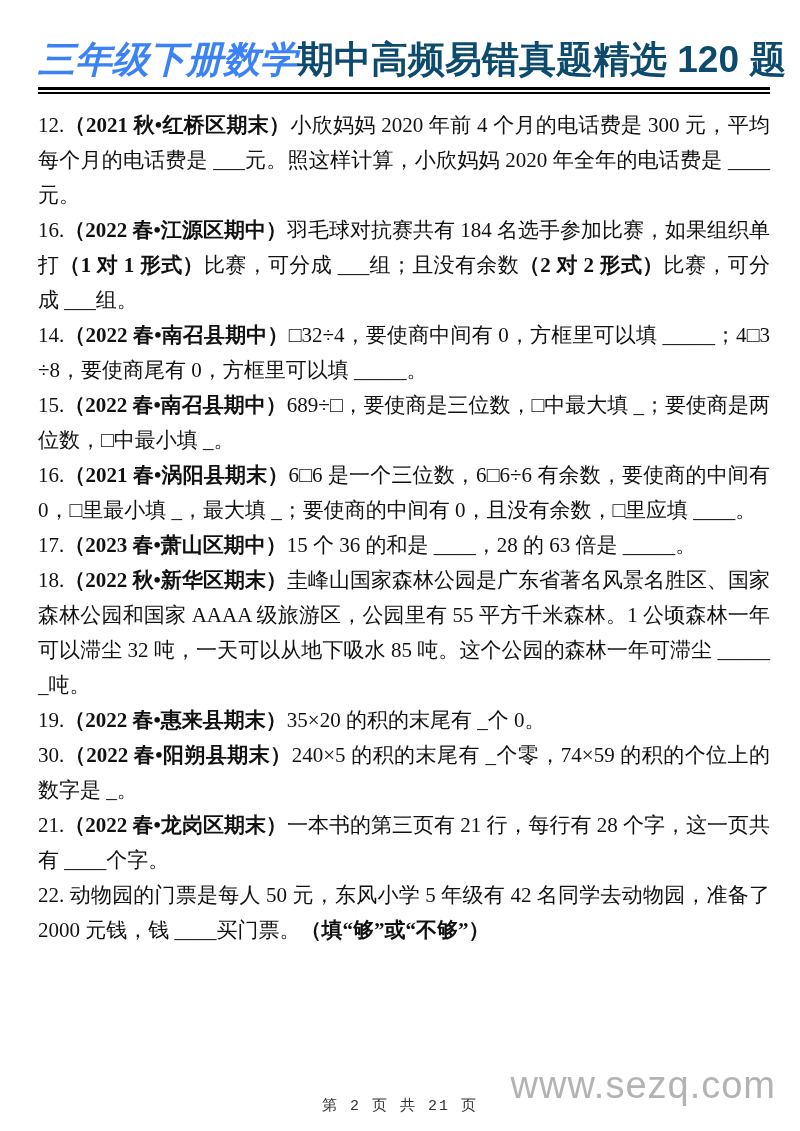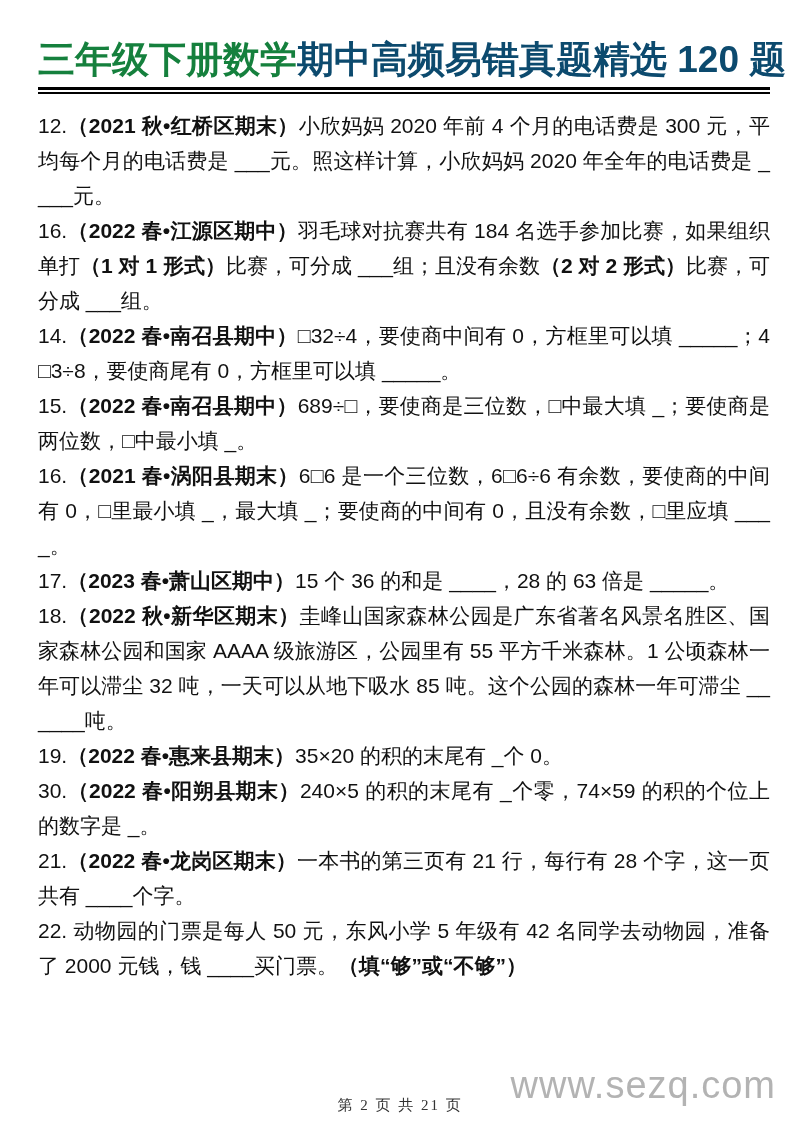--- a/index.html
+++ b/index.html
@@ -14,45 +14,46 @@
   }
   .content { padding:38px 30px 0 38px; }
   .doc-title {
     margin:0;
     font-size:37px;
     font-weight:700;
     letter-spacing:0px;
     white-space:nowrap;
     line-height:1.2;
   }
-  .doc-title .t-black { color:#15803d; }
+  .doc-title .t-black { color:#3b82f6;font-style:italic; }
   .doc-title .t-red   { color:#0c4a6e; }
   .title-rule {
     margin-top:5px;
     height:7px;
     border-top:3px solid #000000;
     border-bottom:2px solid #000000;
     box-sizing:border-box;
   }
   .questions { margin-top:14px; }
   .question {
     margin:0;
     font-size:21px;
     line-height:35px;
     text-align:justify;
     text-justify:inter-ideograph;
     word-break:break-all;
+    font-family:Liberation Serif, serif;
   }
   .question .bold { font-weight:700; }
   .footer {
     position:absolute;
     left:0; right:0;
     bottom:16px;
     text-align:center;
-    font-family:Liberation Serif, serif;
+    font-family:Liberation Mono, monospace;
     font-size:15px;
     color:#333333;
     letter-spacing:2px;
   }
   .watermark {
     position:absolute;
     right:24px;
     bottom:24px;
     font-size:38px;
     color:#ababab;

